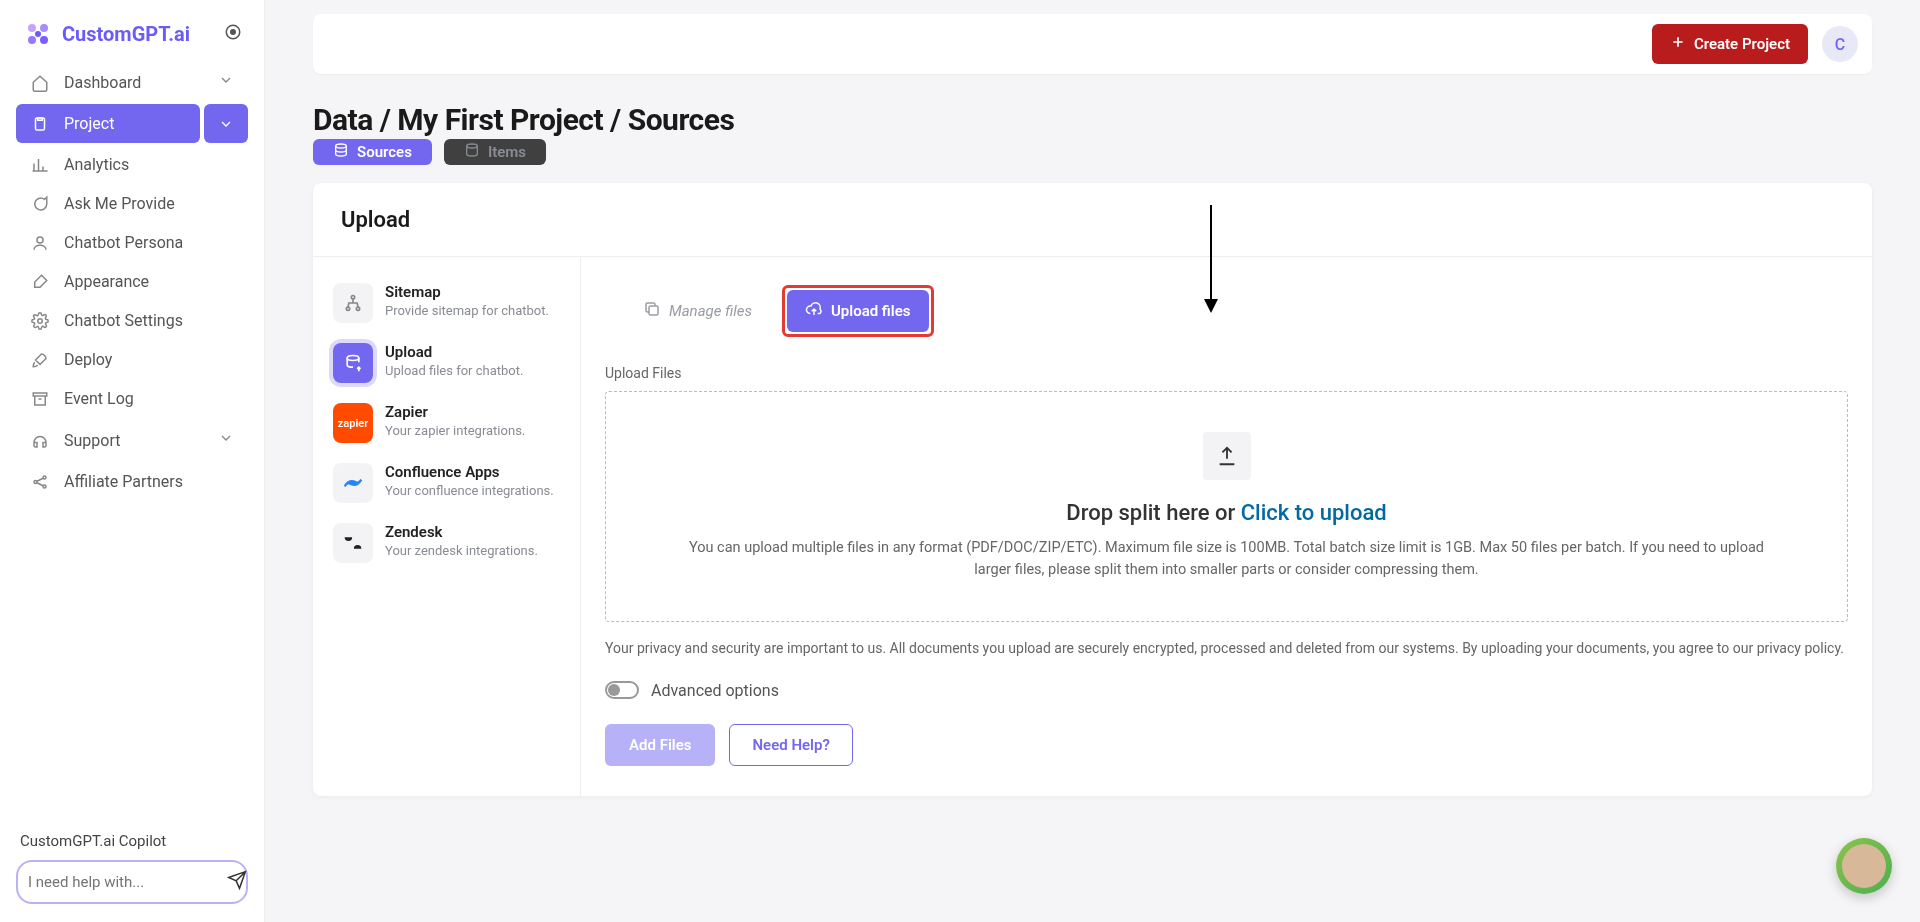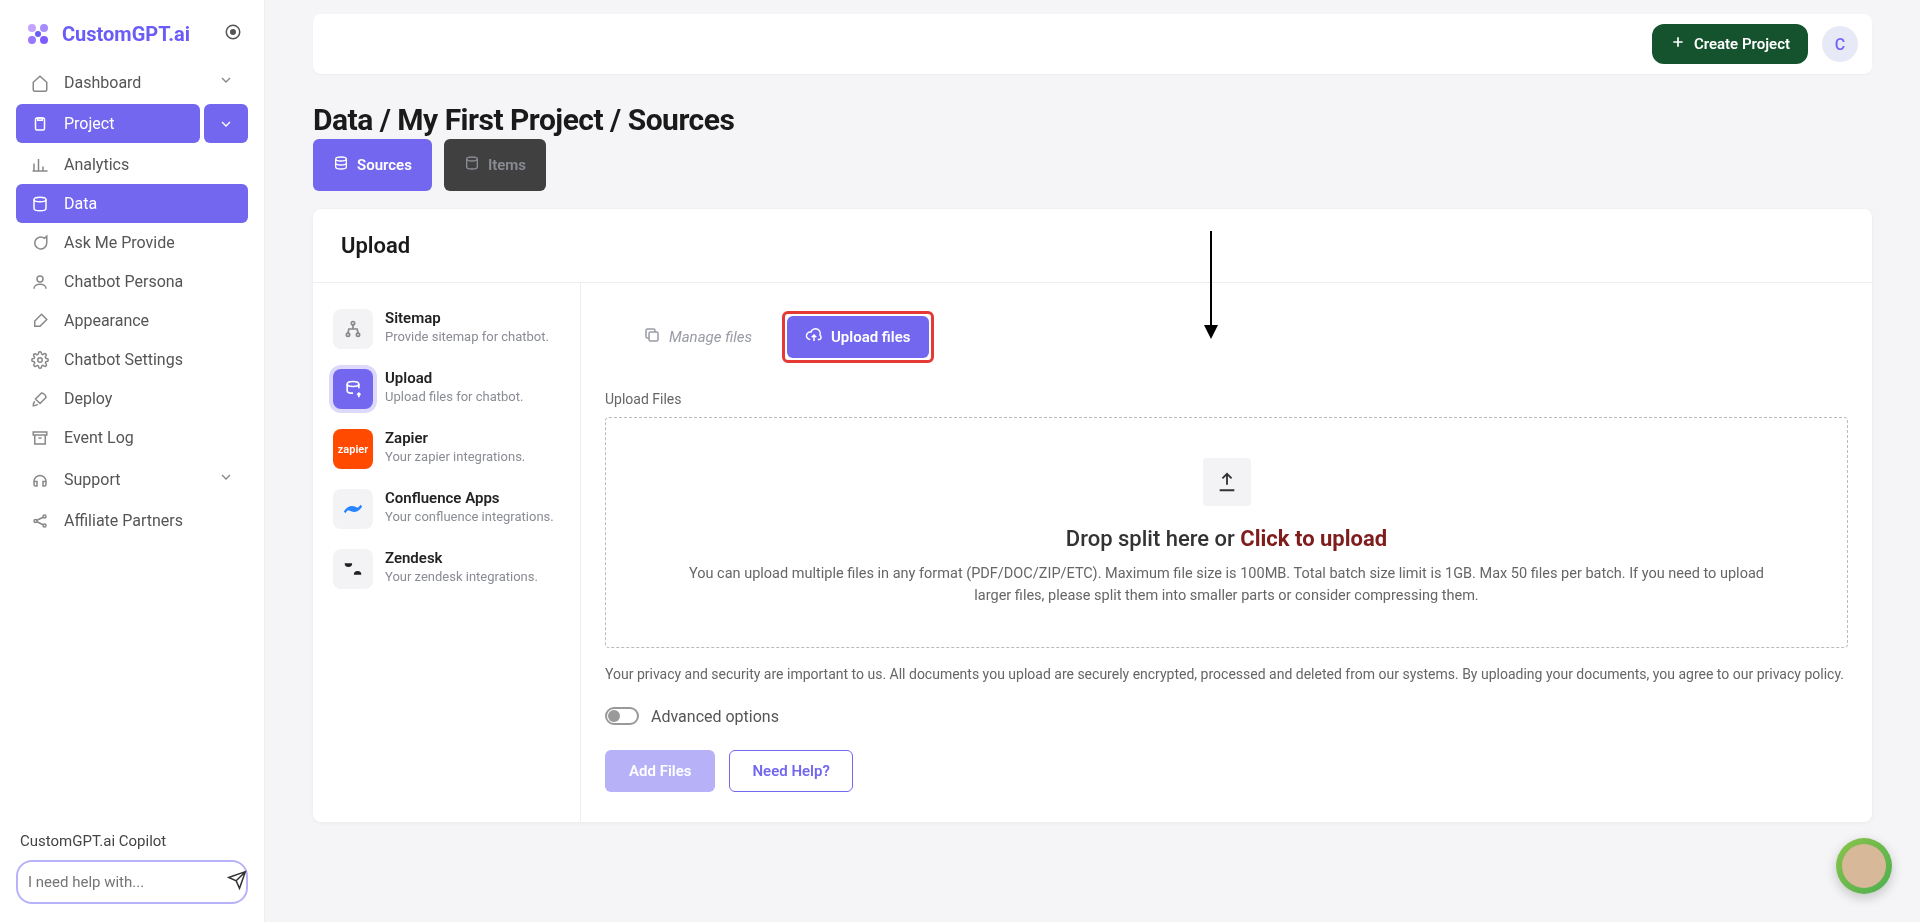--- a/index.html
+++ b/index.html
@@ -20,25 +20,25 @@
   .nav-row .nav-item { flex:1; }
   .nav-row .chev-box { width:44px; background:#7367f0; color:#fff; display:flex; align-items:center; justify-content:center; border-radius:6px; cursor:pointer; }
   .nav-sub li { list-style: none; }
   .copilot { margin-top: auto; padding-top: 20px; }
   .copilot-title { font-size: 15px; color: #444; margin-bottom: 10px; padding-left: 4px; }
   .copilot-input { display: flex; align-items: center; border: 2px solid #b8b3f8; border-radius: 16px; padding: 8px 10px; }
   .copilot-input input { border: none; outline: none; flex: 1; font-size: 15px; color: #888; background: transparent; }
   
   .main { flex: 1; padding: 0 48px 0 48px; overflow: auto; }
   .topbar { background: #fff; margin-top: 14px; border-radius: 8px; box-shadow: 0 1px 2px rgba(0,0,0,0.04); display: flex; justify-content: flex-end; align-items: center; padding: 10px 14px; gap: 14px; }
-  .btn-primary { background: #14532d; color: #fff; border: none; border-radius: 12px; padding: 10px 18px; font-size: 15px; font-weight: 600; display: inline-flex; align-items: center; gap: 8px; cursor: pointer; }
+  .btn-primary { background: #b91c1c; color: #fff; border: none; border-radius: 6px; padding: 10px 18px; font-size: 15px; font-weight: 600; display: inline-flex; align-items: center; gap: 8px; cursor: pointer; }
   .avatar { width: 36px; height: 36px; border-radius: 50%; background: #e8e9f7; color: #7367f0; display: flex; align-items: center; justify-content: center; font-weight: 500; }
   .breadcrumb { font-size: 30px; font-weight: 700; margin: 28px 0 2px 0; letter-spacing: -0.5px; }
   .tabs { display: flex; gap: 12px; margin-bottom: 18px; }
-  .tab { display: inline-flex; align-items: center; gap: 8px; padding: 16px 20px; border-radius: 6px; font-size: 15px; font-weight: 600; cursor: pointer; }
+  .tab { display: inline-flex; align-items: center; gap: 8px; padding: 3px 20px; border-radius: 6px; font-size: 15px; font-weight: 600; cursor: pointer; }
   .tab.active { background: #7367f0; color: #fff; }
   .tab.inactive { background: #404040; color: #8a8c94; }
   
   .card { background: #fff; border-radius: 8px; box-shadow: 0 1px 4px rgba(0,0,0,0.05); }
   .card-header { padding: 24px 28px; font-size: 22px; font-weight: 600; border-bottom: 1px solid #eee; }
   .card-body { display: flex; }
   .source-list { width: 268px; border-right: 1px solid #eee; padding: 16px 8px; }
   .source-item { display: flex; gap: 12px; padding: 10px 12px; border-radius: 8px; cursor: pointer; }
   .source-item .sq { width: 40px; height: 40px; border-radius: 8px; background: #f3f3f5; display:flex; align-items:center; justify-content:center; flex-shrink:0; font-size:13px; font-weight:600; }
   .source-item.selected .sq { background: #7367f0; color:#fff; box-shadow: 0 0 0 4px rgba(115,103,240,0.25); }
@@ -49,21 +49,21 @@
   .pane { flex: 1; padding: 0 24px 30px 24px; position: relative; }
   .pane-tabs { display:flex; gap:12px; padding: 28px 0 18px 20px; }
   .pane-tab { display:inline-flex; align-items:center; gap:8px; padding:10px 18px; border-radius:6px; font-size:15px; cursor:pointer; }
   .pane-tab.muted { color:#9a9ca5;font-style:italic; }
   .pane-tab.active { background:#7367f0; color:#fff; font-weight:600; }
   .highlight-box { border:3px solid #e53935; border-radius:6px; padding:2px; }
   .section-label { font-size:14px; color:#666; margin:10px 0; }
   .dropzone { border:1px dashed #bbb; border-radius:4px; padding:40px 30px; text-align:center; background:#fff; }
   .dropzone .up-icon { width:48px; height:48px; background:#f3f3f5; border-radius:4px; display:inline-flex; align-items:center; justify-content:center; margin-bottom:20px; }
   .dropzone .dz-title { font-size:22px; font-weight:500; color:#333; }
-  .dropzone .dz-title .link { color:#7f1d1d; cursor:pointer;font-weight:bold; }
+  .dropzone .dz-title .link { color:#0369a1; cursor:pointer; }
   .dropzone .dz-sub { font-size:14.5px; color:#666; margin-top:12px; line-height:1.5; max-width:1100px; margin-left:auto; margin-right:auto; }
   .privacy { font-size:14px; color:#666; margin-top:16px; line-height:1.5; }
   .adv-row { display:flex; align-items:center; gap:12px; margin-top:22px; }
   .switch { width:34px; height:18px; border-radius:10px; background:#fff; border:2px solid #999; position:relative; cursor:pointer; }
   .switch::after { content:''; position:absolute; left:1px; top:1px; width:12px; height:12px; border-radius:50%; background:#999; }
   .actions { display:flex; gap:14px; margin-top:24px; }
   .btn-soft { background:#b7b1f8; color:#fff; border:none; border-radius:6px; padding:12px 24px; font-size:15px; font-weight:600; cursor:pointer; }
   .btn-outline { background:#fff; color:#7367f0; border:1.5px solid #7367f0; border-radius:6px; padding:11px 22px; font-size:15px; font-weight:600; cursor:pointer; }
   
   .arrow { position:absolute; left:620px; top:-52px; }
@@ -127,29 +127,20 @@
       </li>
 
       <ul class="nav-sub">
         <li class="nav-item">
           <span class="icon">
               <svg width="18" height="18" viewBox="0 0 24 24" fill="none" stroke="currentColor" stroke-width="2">
                 <path d="M4 20V10M10 20V4M16 20v-6M22 20H2"></path>
               </svg>
             </span>
           <span>Analytics</span>
-        </li>
-        <li class="nav-item active">
-          <span class="icon">
-              <svg width="18" height="18" viewBox="0 0 24 24" fill="none" stroke="currentColor" stroke-width="2">
-                <ellipse cx="12" cy="6" rx="8" ry="3"></ellipse>
-                <path d="M4 6v12c0 1.7 3.6 3 8 3s8-1.3 8-3V6"></path>
-              </svg>
-            </span>
-          <span>Data</span>
         </li>
         <li class="nav-item">
           <span class="icon">
               <svg width="18" height="18" viewBox="0 0 24 24" fill="none" stroke="currentColor" stroke-width="2">
                 <path d="M21 12a8 8 0 1 1-3-6.2L21 3v9z"></path>
               </svg>
             </span>
           <span>Ask Me Provide</span>
         </li>
         <li class="nav-item">

